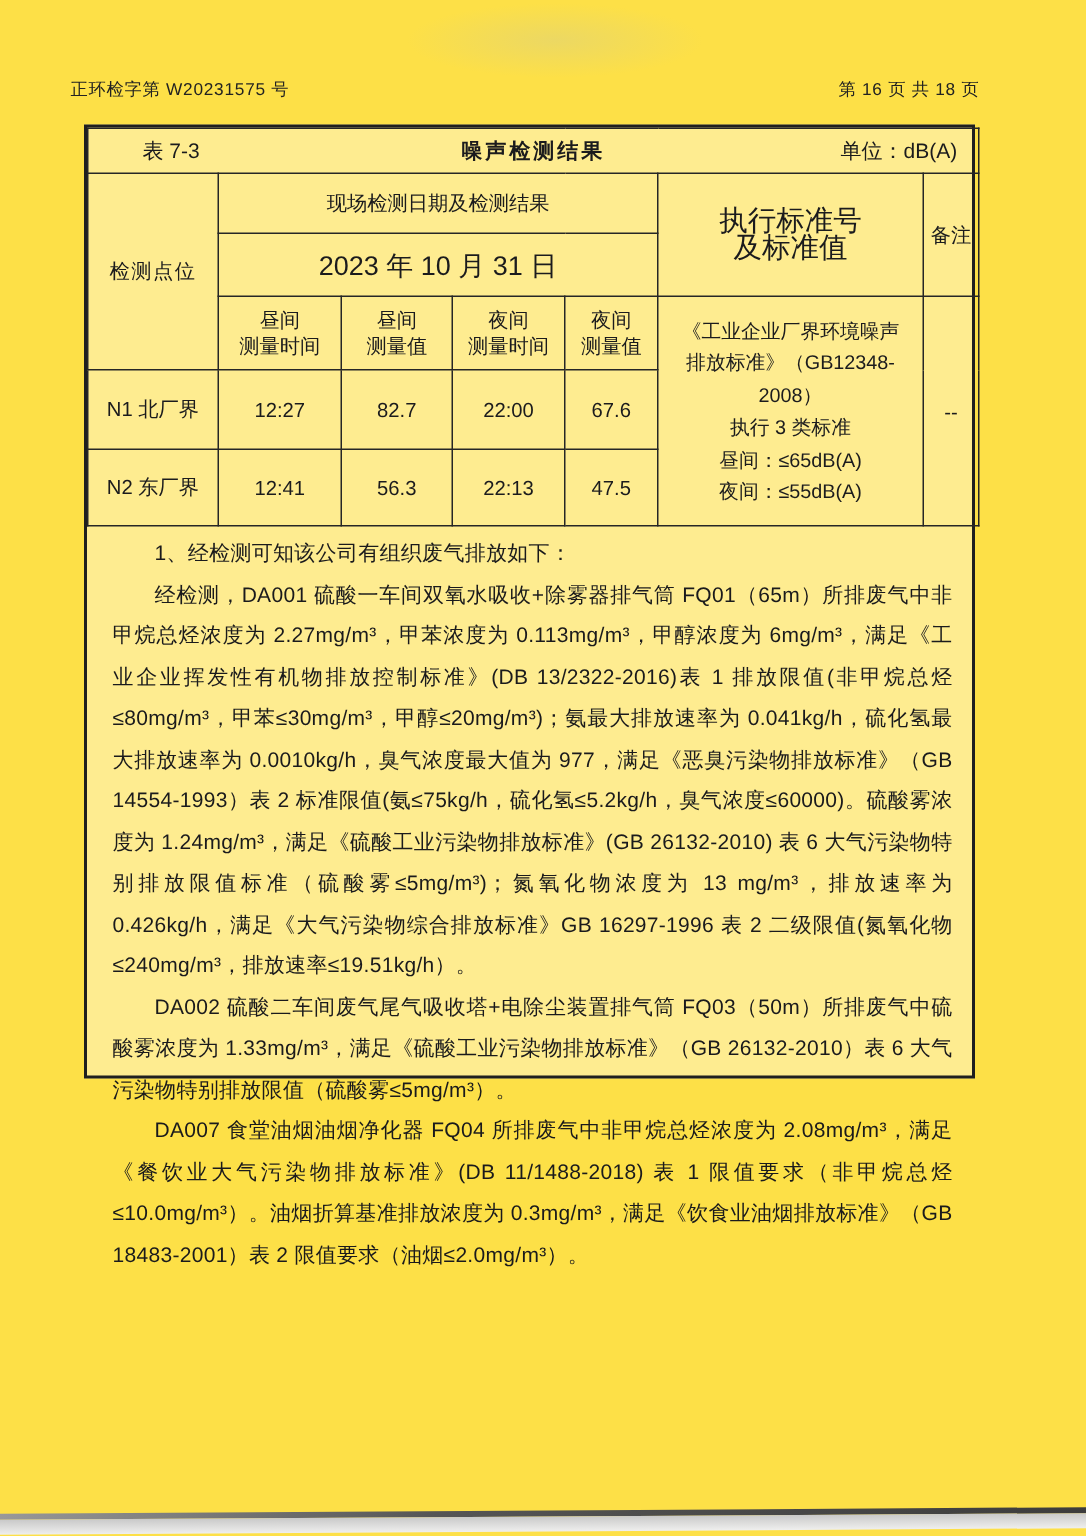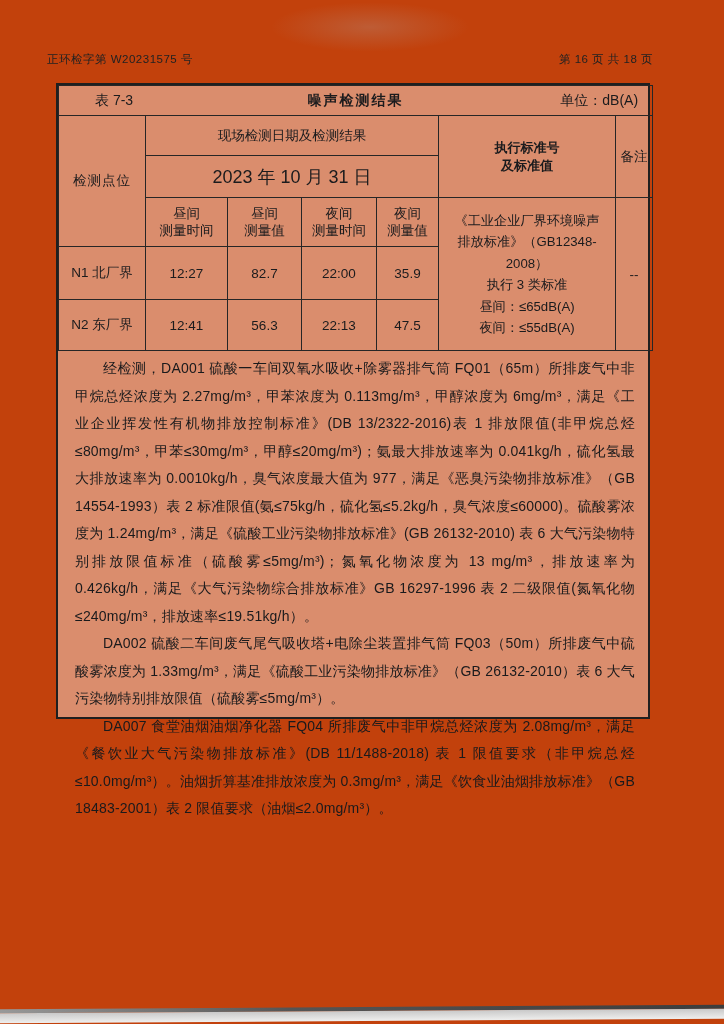--- a/index.html
+++ b/index.html
@@ -4,21 +4,21 @@
 <style>
   html,body{margin:0;padding:0;}
   body{
     width:724px;height:1024px;
     background:#e9e9e9;
     font-family:"Liberation Sans","DejaVu Sans",sans-serif;
   }
   .page{
     position:relative;
     width:724px;height:1024px;
-    background:#c2410c;
+    background:#fde047;
     overflow:hidden;
     color:#1d1d1f;
   }
   .smudge{
     position:absolute;left:270px;top:2px;width:200px;height:50px;
     background:radial-gradient(ellipse at center, rgba(175,188,198,0.22), rgba(175,188,198,0) 70%);
     pointer-events:none;
   }
   .doc-header{
     position:absolute;left:47px;top:52px;width:606px;
@@ -51,21 +51,21 @@
   .t-label{text-align:left;padding-left:36px;box-sizing:border-box;}
   .t-title{text-align:center;letter-spacing:2px;font-weight:bold;}
   .t-unit{text-align:right;padding-right:14px;box-sizing:border-box;}
   tr.r1 td{height:37px;}
   tr.r2 td{height:39px;font-size:18px;}
   tr.r3 td{height:46px;}
   tr.r4 td{height:50px;}
   tr.r5 td{height:48px;}
   .preline{white-space:pre-line;line-height:17px;}
   .standard-cell{white-space:pre-line;line-height:21.5px;font-size:13.2px;padding:2px 3px;}
-  .std-hdr{white-space:pre-line;line-height:18px;font-size:13px;font-weight:bold;}
+  .std-hdr{white-space:pre-line;line-height:18px;font-size:19px;}
   .pt-cell{letter-spacing:1px;}
   .conclusion{
     padding:4px 13px 0 17px;
     font-size:14px;
     text-align:justify;
     color:#1a1a1c;
   }
   .conclusion .heading{
     font-weight:bold;
     text-indent:2em;
@@ -148,33 +148,34 @@
 执行 3 类标准
 昼间：≤65dB(A)
 夜间：≤55dB(A)</td>
           <td rowspan="3">--</td>
         </tr>
         <tr class="r4">
           <td>N1 北厂界</td>
           <td>12:27</td>
           <td>82.7</td>
           <td>22:00</td>
-          <td>35.9</td>
+          <td>67.6</td>
         </tr>
         <tr class="r5">
           <td>N2 东厂界</td>
           <td>12:41</td>
           <td>56.3</td>
           <td>22:13</td>
           <td>47.5</td>
         </tr>
       </tbody>
     </table>
 
     <div class="conclusion">
+      <p>1、经检测可知该公司有组织废气排放如下：</p>
       <p>经检测，DA001 硫酸一车间双氧水吸收+除雾器排气筒 FQ01（65m）所排废气中非甲烷总烃浓度为 2.27mg/m³，甲苯浓度为 0.113mg/m³，甲醇浓度为 6mg/m³，满足《工业企业挥发性有机物排放控制标准》(DB 13/2322-2016)表 1 排放限值(非甲烷总烃≤80mg/m³，甲苯≤30mg/m³，甲醇≤20mg/m³)；氨最大排放速率为 0.041kg/h，硫化氢最大排放速率为 0.0010kg/h，臭气浓度最大值为 977，满足《恶臭污染物排放标准》（GB 14554-1993）表 2 标准限值(氨≤75kg/h，硫化氢≤5.2kg/h，臭气浓度≤60000)。硫酸雾浓度为 1.24mg/m³，满足《硫酸工业污染物排放标准》(GB 26132-2010) 表 6 大气污染物特别排放限值标准（硫酸雾≤5mg/m³)；氮氧化物浓度为 13 mg/m³，排放速率为 0.426kg/h，满足《大气污染物综合排放标准》GB 16297-1996 表 2 二级限值(氮氧化物≤240mg/m³，排放速率≤19.51kg/h）。</p>
       <p>DA002 硫酸二车间废气尾气吸收塔+电除尘装置排气筒 FQ03（50m）所排废气中硫酸雾浓度为 1.33mg/m³，满足《硫酸工业污染物排放标准》（GB 26132-2010）表 6 大气污染物特别排放限值（硫酸雾≤5mg/m³）。</p>
       <p>DA007 食堂油烟油烟净化器 FQ04 所排废气中非甲烷总烃浓度为 2.08mg/m³，满足《餐饮业大气污染物排放标准》(DB 11/1488-2018) 表 1 限值要求（非甲烷总烃≤10.0mg/m³）。油烟折算基准排放浓度为 0.3mg/m³，满足《饮食业油烟排放标准》（GB 18483-2001）表 2 限值要求（油烟≤2.0mg/m³）。</p>
     </div>
 
   </div>
 
   <div class="scan-edge"></div>
   <div class="scan-edge2"></div>
 

